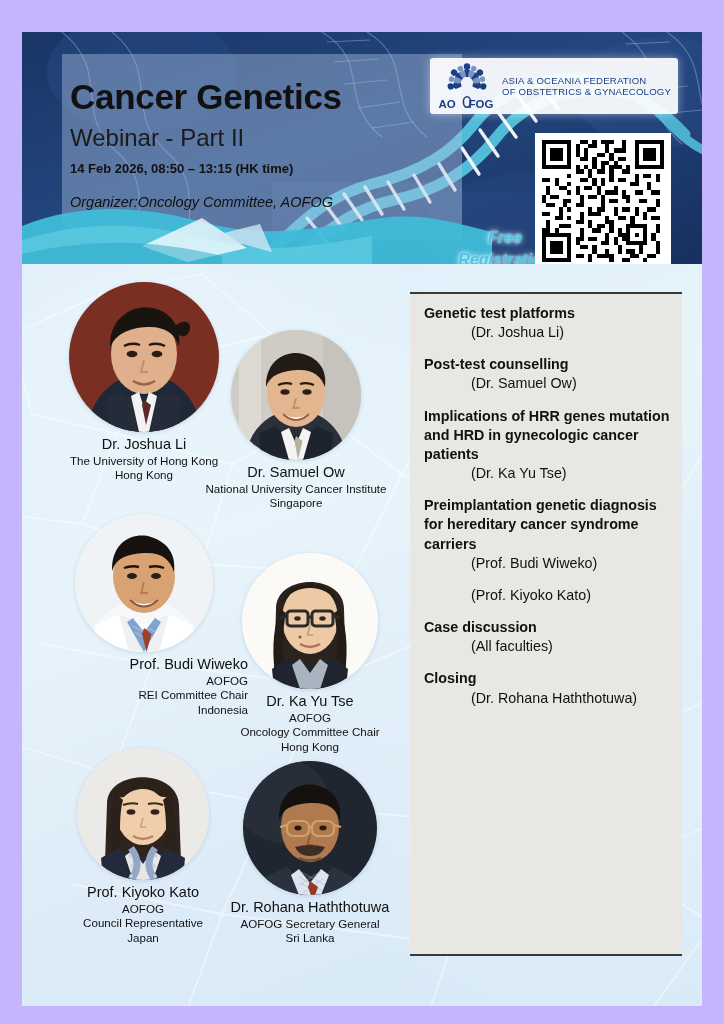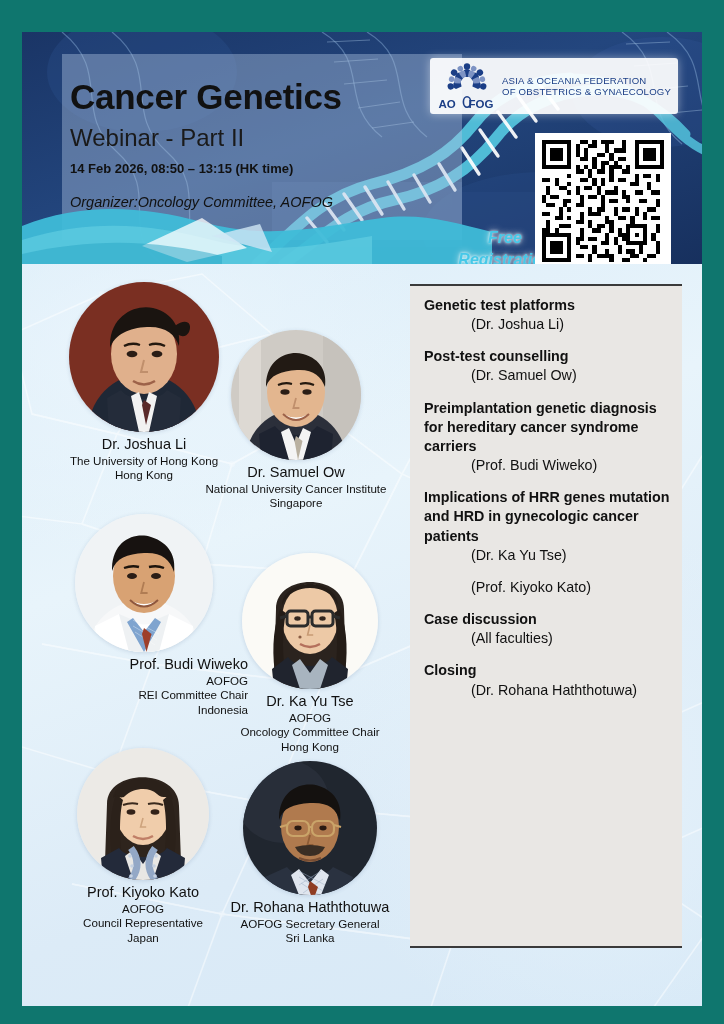--- a/index.html
+++ b/index.html
@@ -6,21 +6,21 @@
   html,body { width:724px; height:1024px; }
   body {
     font-family:"Liberation Sans", sans-serif;
     background:#ffffff;
     position:relative;
     overflow:hidden;
   }
 
   #poster {
     position:absolute; left:0; top:0; width:724px; height:1024px;
-    background:#0f766e;
+    background:#c4b5fd;
   }
 
   
   .body-bg {
     position:absolute; left:22px; top:264px; width:680px; height:742px;
     background:
       radial-gradient(ellipse 420px 300px at 18% 12%, #eaf5fc 0%, rgba(234,245,252,0) 70%),
       radial-gradient(ellipse 380px 380px at 85% 70%, #e4f1fa 0%, rgba(228,241,250,0) 72%),
       linear-gradient(160deg, #dcedf9 0%, #e8f4fb 35%, #dcebf7 70%, #d7e9f7 100%);
     overflow:hidden;
@@ -104,21 +104,21 @@
     position:relative;
     margin:0 auto;
     box-shadow:0 1px 4px rgba(40,70,110,.16);
   }
   .photo svg { display:block; }
   .sp-name { font-size:14.5px; color:#111; line-height:1.22; margin-top:4px; white-space:nowrap;}
   .sp-line { font-size:11.6px; color:#111; line-height:1.25; white-space:nowrap;}
 
   
   .program {
-    position:absolute; left:410px; top:284px; width:272px; height:664px;
+    position:absolute; left:410px; top:292px; width:272px; height:664px;
     background:#e9e7e4;
     border-top:2.2px solid #3a3a3a;
     border-bottom:2.2px solid #3a3a3a;
     padding:10px 12px 8px 14px;
   }
   .pitem { margin-bottom:13px; }
   .pitem:last-child { margin-bottom:0; }
   .ptitle { font-size:14.3px; font-weight:bold; color:#111; line-height:1.34; }
   .pspk { font-size:14.3px; color:#111; line-height:1.34;margin-left:47px; }
 </style>
@@ -651,26 +651,26 @@
   <div class="program">
     <div class="pitem">
       <div class="ptitle">Genetic test platforms</div>
       <div class="pspk">(Dr. Joshua Li)</div>
     </div>
     <div class="pitem">
       <div class="ptitle">Post-test counselling</div>
       <div class="pspk">(Dr. Samuel Ow)</div>
     </div>
     <div class="pitem">
+      <div class="ptitle">Implications of HRR genes mutation and HRD in gynecologic cancer patients</div>
+      <div class="pspk">(Dr. Ka Yu Tse)</div>
+    </div>
+    <div class="pitem">
       <div class="ptitle">Preimplantation genetic diagnosis for hereditary cancer syndrome carriers</div>
       <div class="pspk">(Prof. Budi Wiweko)</div>
-    </div>
-    <div class="pitem">
-      <div class="ptitle">Implications of HRR genes mutation and HRD in gynecologic cancer patients</div>
-      <div class="pspk">(Dr. Ka Yu Tse)</div>
     </div>
     <div class="pitem">
       <div class="pspk">(Prof. Kiyoko Kato)</div>
     </div>
     <div class="pitem">
       <div class="ptitle">Case discussion</div>
       <div class="pspk">(All faculties)</div>
     </div>
     <div class="pitem">
       <div class="ptitle">Closing</div>

